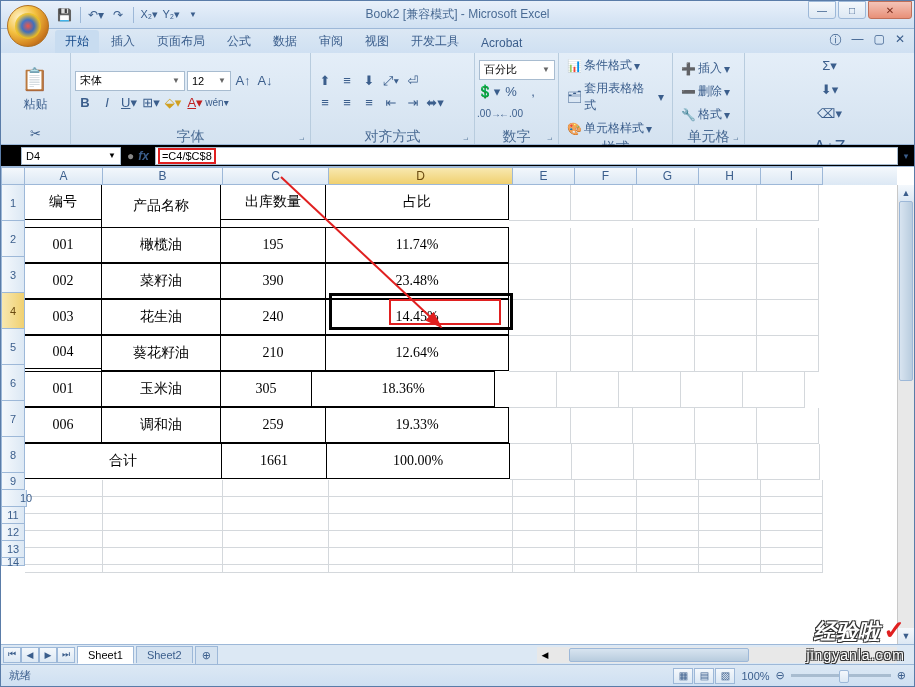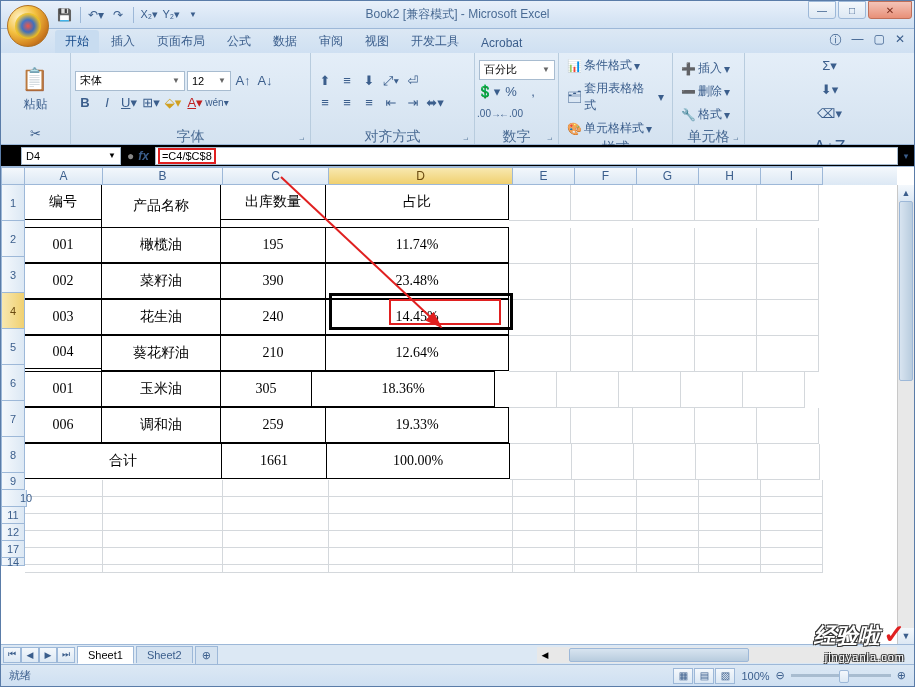--- a/index.html
+++ b/index.html
@@ -81,21 +81,21 @@
 .zoom-slider { width: 100px; height: 3px; background: #a8bcd0; position: relative; }
 .zoom-slider::after { content: ""; position: absolute; left: 48px; top: -4px; width: 8px; height: 11px; background: linear-gradient(#f4f8fc,#dce8f4); border: 1px solid #9db8d8; border-radius: 2px; }
 
 .arrow-annot { position: absolute; z-index: 20; pointer-events: none; }
 .red-cell-box { position: absolute; border: 2px solid #e02020; z-index: 15; pointer-events: none; }
 .active-cell-box { position: absolute; border: 3px solid #000; z-index: 14; pointer-events: none; }
 
 .watermark { position: absolute; right: 10px; bottom: 24px; z-index: 30; text-align: right; }
 .wm-main { color: #fff; font-size: 22px; font-weight: bold; text-shadow: -1px -1px 0 #333, 1px -1px 0 #333, -1px 1px 0 #333, 1px 1px 0 #333; font-style: italic; }
 .wm-check { color: #e02020; font-size: 26px; font-weight: bold; }
-.wm-sub { color: #fff; font-size: 11px; text-shadow: -1px -1px 0 #333, 1px -1px 0 #333, -1px 1px 0 #333, 1px 1px 0 #333; letter-spacing: 1px; }
+.wm-sub { color: #fff; font-size: 14px; text-shadow: -1px -1px 0 #333, 1px -1px 0 #333, -1px 1px 0 #333, 1px 1px 0 #333; letter-spacing: 1px; }
 </style>
 </head>
 <body>
 
 <div class="window">
 
   <div class="titlebar">
     <div class="office-btn"></div>
     <div class="qat" style="margin-left:50px">
       <div class="qat-item">💾</div>
@@ -292,21 +292,21 @@
         <div class="rh" style="height: 36px;">3</div>
         <div class="rh sel" style="height: 36px;">4</div>
         <div class="rh" style="height: 36px;">5</div>
         <div class="rh" style="height: 36px;">6</div>
         <div class="rh" style="height: 36px;">7</div>
         <div class="rh" style="height: 36px;">8</div>
         <div class="rh" style="height: 17px;">9</div>
         <div class="rh" style="height: 17px; padding-left: 24px;">10</div>
         <div class="rh" style="height: 17px;">11</div>
         <div class="rh" style="height: 17px;">12</div>
-        <div class="rh" style="height: 17px;">17</div>
+        <div class="rh" style="height: 17px;">13</div>
         <div class="rh" style="height: 8px;">14</div>
       </div>
     <div class="cells">
         <div class="grid-row">
           <div class="cell tbl" style="width: 78px; height: 36px;">编号</div>
           <div class="cell tbl" style="width: 120px; height: 44px;">产品名称</div>
           <div class="cell tbl" style="width: 106px; height: 36px;">出库数量</div>
           <div class="cell tbl" style="width: 184px; height: 36px;">占比</div>
           <div class="cell" style="width: 62px; height: 36px;"></div>
           <div class="cell" style="width: 62px; height: 36px;"></div>

